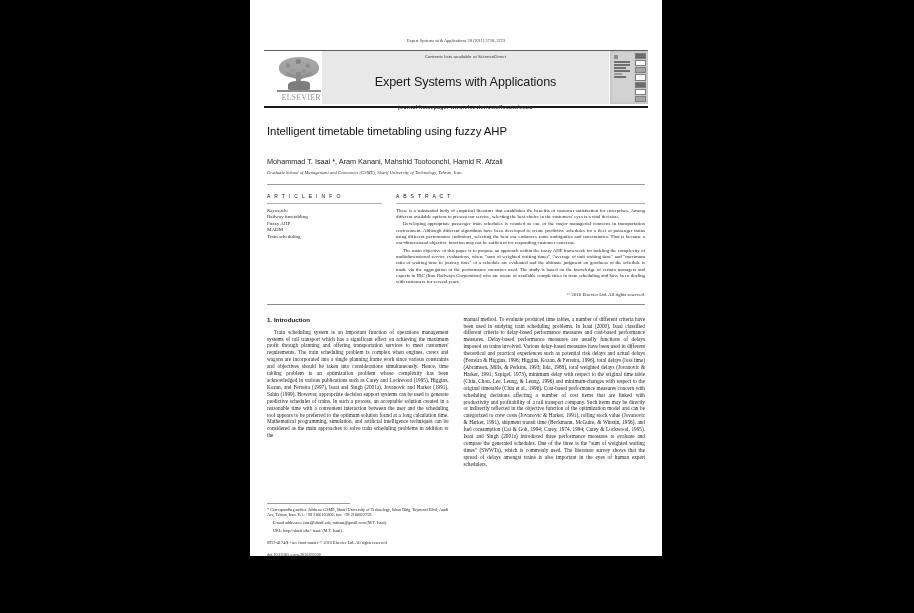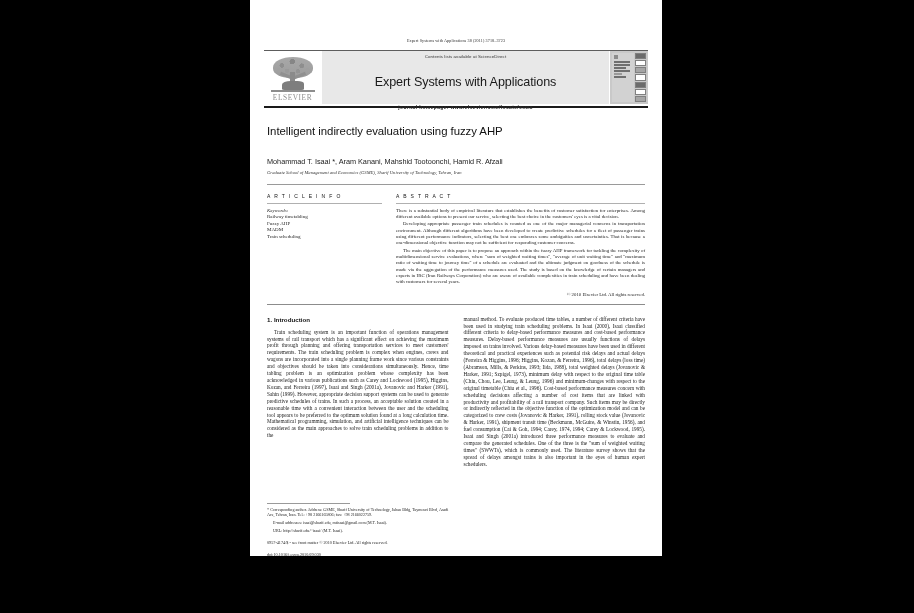--- a/index.html
+++ b/index.html
@@ -42,21 +42,21 @@
     border-top: 1.1px solid #5d5d5d;
     display: flex;
     align-items: stretch;
     height: 54px;
   }
   .elsevier-logo {
     width: 57px;
     flex: 0 0 57px;
     display: flex;
     flex-direction: column;
-    align-items: center;
+    align-items: flex-end;
     justify-content: flex-end;
     padding-bottom: 2px;
     background: #ffffff;
   }
   .tree {
     width: 44px; height: 36px;
     position: relative;
     margin-bottom: 1px;
   }
   .tree .canopy {
@@ -363,21 +363,21 @@
             <div class="cell"></div>
             <div class="cell dark"></div>
             <div class="cell"></div>
             <div class="cell mid"></div>
           </div>
         </div>
       </div>
       <div class="masthead-rule"></div>
 
       <div class="title-block">
-        <div class="paper-title">Intelligent indirectly evaluation using fuzzy AHP</div>
+        <div class="paper-title">Intelligent timetable timetabling using fuzzy AHP</div>
         <div class="authors">Mohammad T. Isaai *, Aram Kanani, Mahshid Tootoonchi, Hamid R. Afzali</div>
         <div class="affiliation">Graduate School of Management and Economics (GSME), Sharif University of Technology, Tehran, Iran</div>
       </div>
       <div class="title-rule"></div>
 
       <div class="info-area">
 
         <div class="col-info">
           <div class="sec-head">A R T I C L E   I N F O</div>
           <div class="thin-rule"></div>

